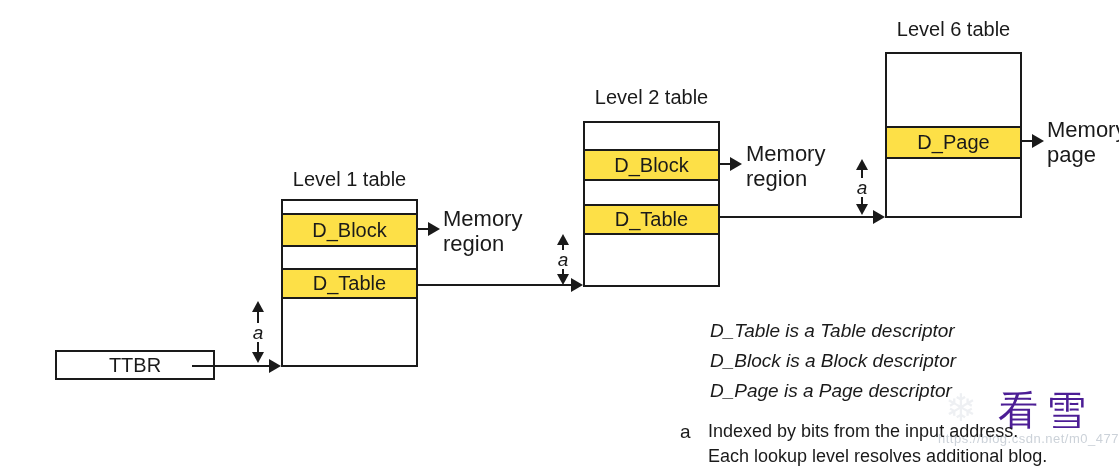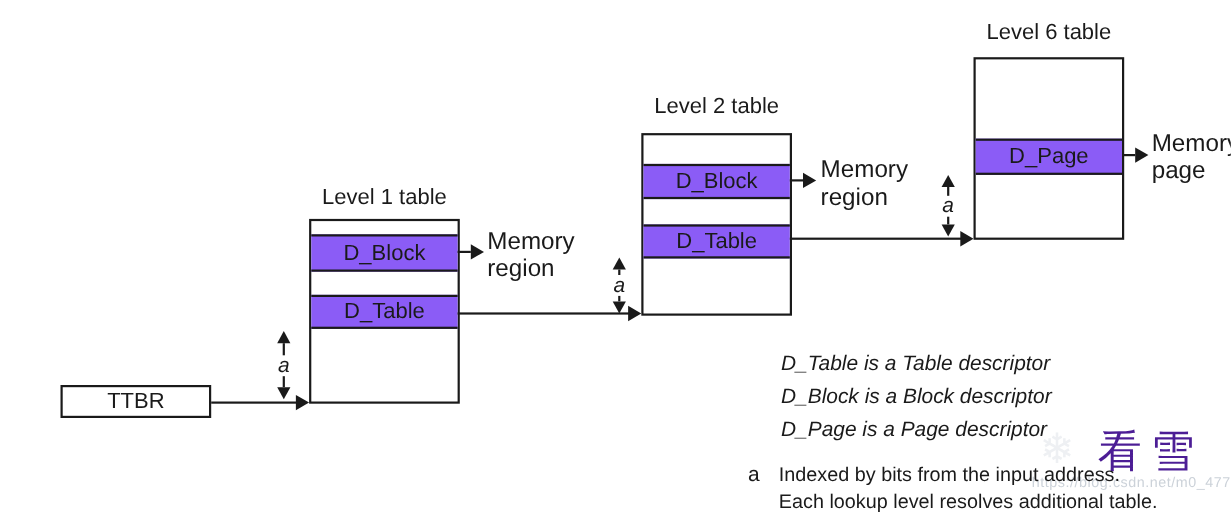--- a/index.html
+++ b/index.html
@@ -5,21 +5,21 @@
   html,body{margin:0;padding:0;background:#fff;}
   #canvas{
     position:relative;width:1119px;height:467px;background:#ffffff;
     overflow:hidden;font-family:"Liberation Sans",sans-serif;color:#1a1a1a;
   }
   .box{position:absolute;border:2px solid #1a1a1a;box-sizing:border-box;background:#fff;}
   .row{
     position:absolute;left:0;right:0;box-sizing:border-box;
     border-top:2px solid #1a1a1a;border-bottom:2px solid #1a1a1a;
     display:flex;align-items:center;justify-content:center;
-    font-size:20px;background:#8b5cf6;
+    font-size:20px;background:#fde047;
   }
   .tbl-title{position:absolute;width:137px;text-align:center;font-size:20px;white-space:nowrap;}
   .hline{position:absolute;height:2px;background:#1a1a1a;}
   .ah-right{
     position:absolute;width:0;height:0;
     border-top:7px solid transparent;border-bottom:7px solid transparent;
     border-left:12px solid #1a1a1a;
   }
   .imarker{position:absolute;width:14px;display:flex;flex-direction:column;align-items:center;}
   .imarker .tri-up{width:0;height:0;border-left:6px solid transparent;border-right:6px solid transparent;border-bottom:11px solid #1a1a1a;}
@@ -38,21 +38,21 @@
 </style>
 </head>
 <body>
 
 <div id="canvas">
 
   <div class="wm wm-logo" style="left:945px;top:386px;">❄</div>
   <div class="wm wm-cn" style="left:998px;top:383px;">看雪</div>
   <div class="wm wm-url" style="left:938px;top:431px;">https://blog.csdn.net/m0_47790526</div>
 
-  <div class="box fg" style="left:55px;top:350px;width:137px;height:30px;display:flex;align-items:center;justify-content:center;font-size:20px;">
+  <div class="box fg" style="left:55px;top:350px;width:160px;height:30px;display:flex;align-items:center;justify-content:center;font-size:20px;">
     <span>TTBR</span>
   </div>
 
   <div class="hline fg" style="left:192px;top:365px;width:79px;"></div>
   <div class="ah-right fg" style="left:269px;top:359px;"></div>
 
   <div class="tbl-title fg" style="left:281px;top:168px;">Level 1 table</div>
   <div class="box fg" style="left:281px;top:199px;width:137px;height:168px;">
     <div class="row" style="top:12px;height:34px;">
       <span>D_Block</span>
@@ -129,15 +129,15 @@
     <div class="stem"></div>
     <div class="tri-down"></div>
   </div>
 
   <div class="legend-line fg" style="top:320px;">D_Table is a Table descriptor</div>
   <div class="legend-line fg" style="top:350px;">D_Block is a Block descriptor</div>
   <div class="legend-line fg" style="top:380px;">D_Page is a Page descriptor</div>
 
   <div class="footnote-marker fg" style="left:680px;top:421px;">a</div>
   <div class="footnote-line fg" style="top:421px;">Indexed by bits from the input address.</div>
-  <div class="footnote-line fg" style="top:446px;">Each lookup level resolves additional table.</div>
+  <div class="footnote-line fg" style="top:446px;">Each lookup level resolves additional blog.</div>
 
 </div>
 
 </body></html>

